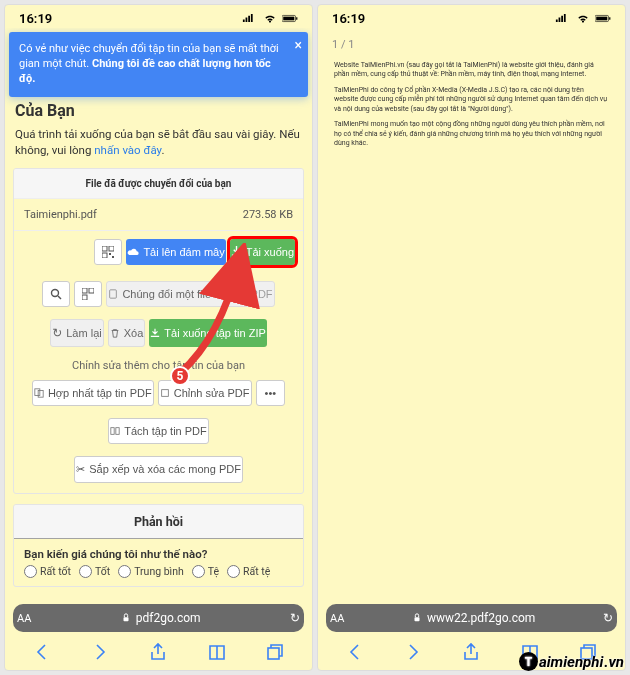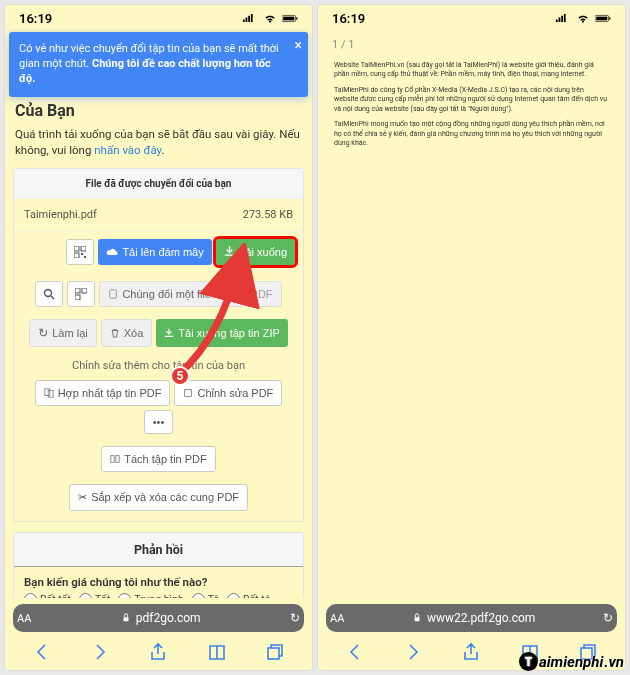--- a/index.html
+++ b/index.html
@@ -89,21 +89,21 @@
     border-bottom:1px solid #eee;
   }
   .action-row {
     display:flex; justify-content:flex-end; gap:4px;
     padding:8px 8px 10px 8px;
     flex-wrap:wrap;
   }
   .btn {
     display:inline-flex; align-items:center; gap:4px;
     font-size:11px;
-    padding:6px 8px;
+    padding:6px 1px;
     border-radius:3px;
     border:none;
     cursor:pointer;
     white-space:nowrap;
   }
   .btn-icon-only { padding:6px 7px; }
   .btn-white { background:#fff; border:1px solid #ccc; color:#555; }
   .btn-gray  { background:#f0f0f0; border:1px solid #ddd; color:#666; }
   .btn-blue  { background:#4285f4; color:#fff; }
   .btn-green { background:#5cb85c; color:#fff; }
@@ -316,21 +316,21 @@
                   <rect x="1" y="2" width="4" height="8" fill="none" stroke="#777"></rect>
                   <rect x="7" y="2" width="4" height="8" fill="none" stroke="#777"></rect>
                 </svg>
               <span>Tách tập tin PDF</span>
             </button>
           </div>
 
           <div class="tool-row" style="padding-bottom:10px">
             <button class="btn btn-white">
               <span style="font-size:11px">✂</span>
-              <span>Sắp xếp và xóa các cung PDF</span>
+              <span>Sắp xếp và xóa các mong PDF</span>
             </button>
           </div>
         </div>
 
         <div class="card">
           <div class="feedback-title">Phản hồi</div>
           <div class="feedback-q">Bạn kiến giá chúng tôi như thế nào?</div>
           <div class="radio-row">
             <label>
                 <input type="radio" name="fb" style="">

